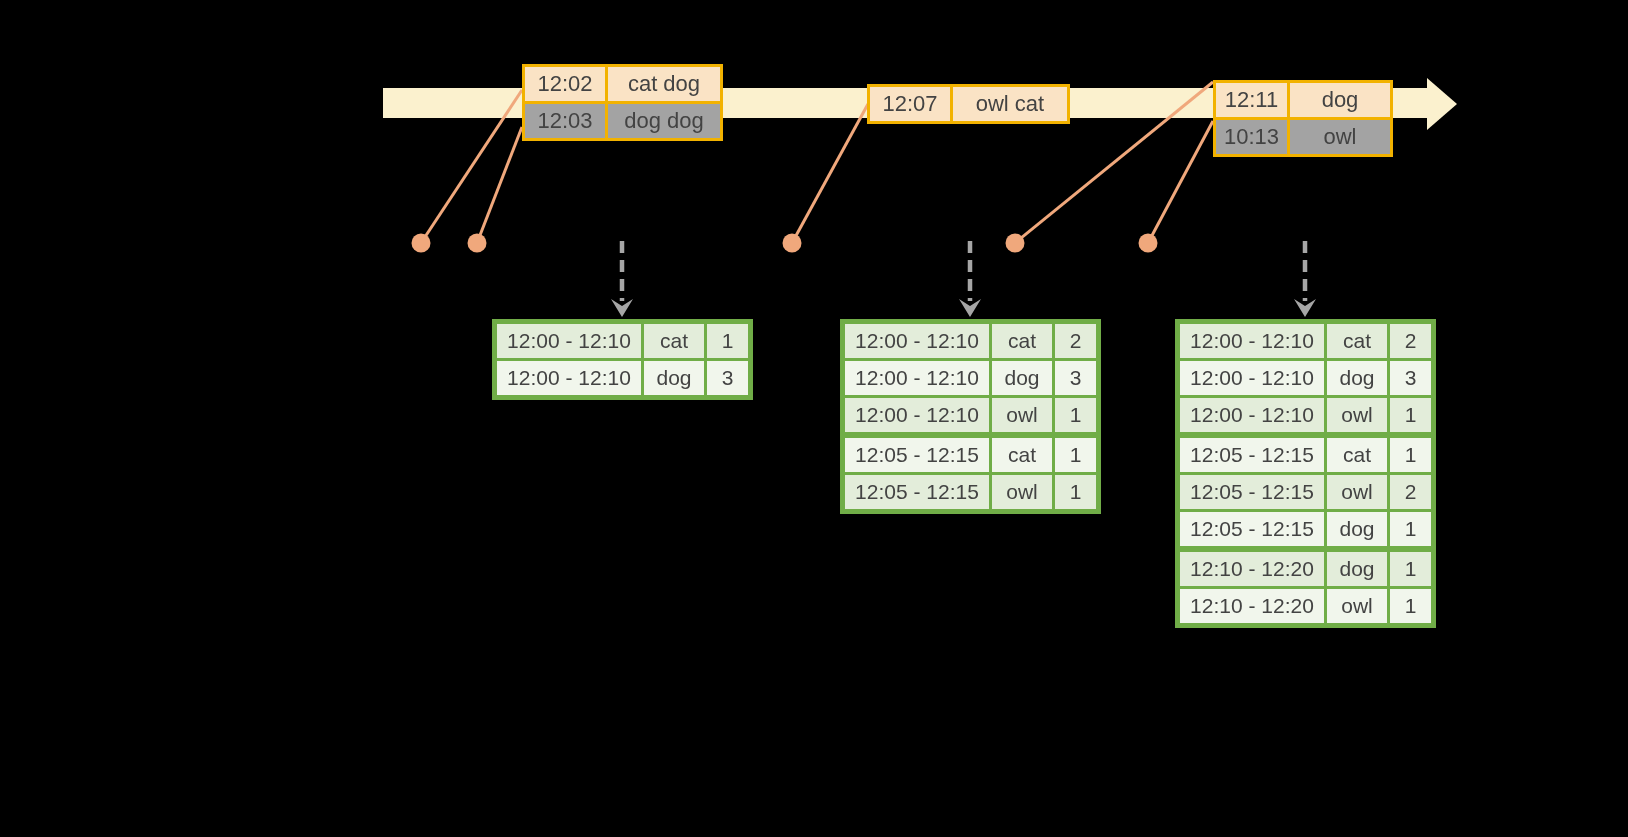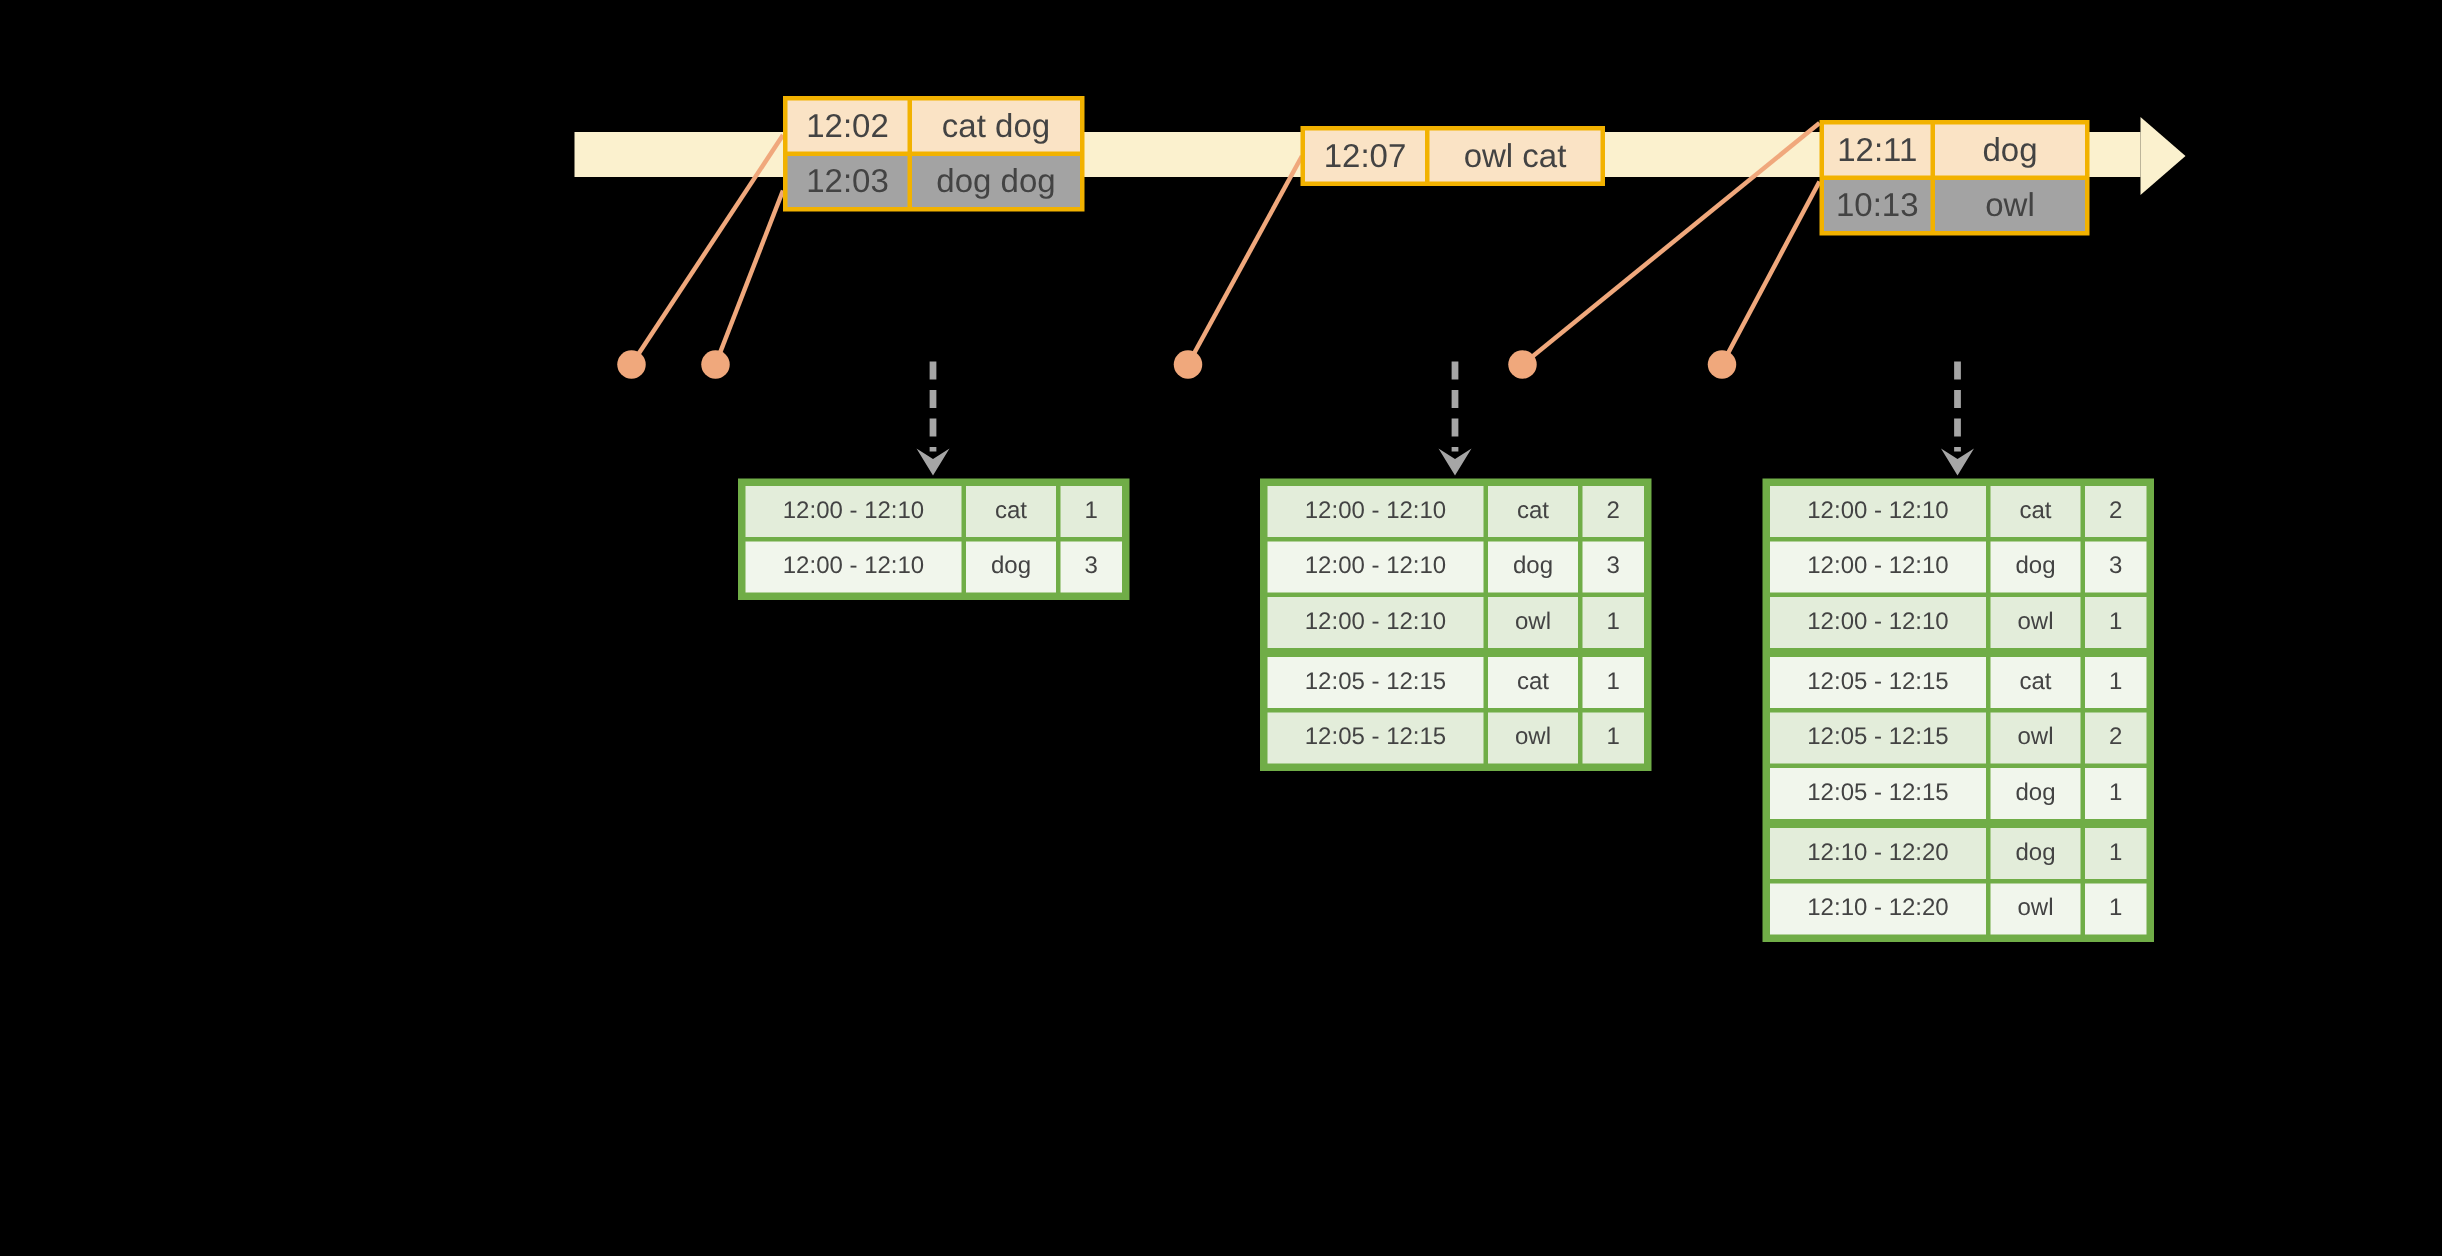--- a/index.html
+++ b/index.html
@@ -26,21 +26,21 @@
   #etable3{left:1213px;top:80px;width:180px;grid-template-columns:71px 1fr;}
   
   .gtable{
     position:absolute;z-index:3;background:#70AD47;width:261px;
     padding:5px;box-sizing:border-box;
   }
   .grow{display:grid;grid-template-columns:144px 60px 41px;column-gap:3px;margin-top:3px;}
   .grow.first{margin-top:0;}
   .grow.gsep{margin-top:6px;}
   .gcell{
-    height:34px;line-height:34px;text-align:center;font-size:16px;
+    height:34px;line-height:34px;text-align:center;font-size:21px;
   }
   .g-dark{background:#E3EDDA;}
   .g-light{background:#F1F6EC;}
   #gtable1{left:492px;top:319px;}
   #gtable2{left:840px;top:319px;}
   #gtable3{left:1175px;top:319px;}
 </style>
 </head>
 <body>
 

